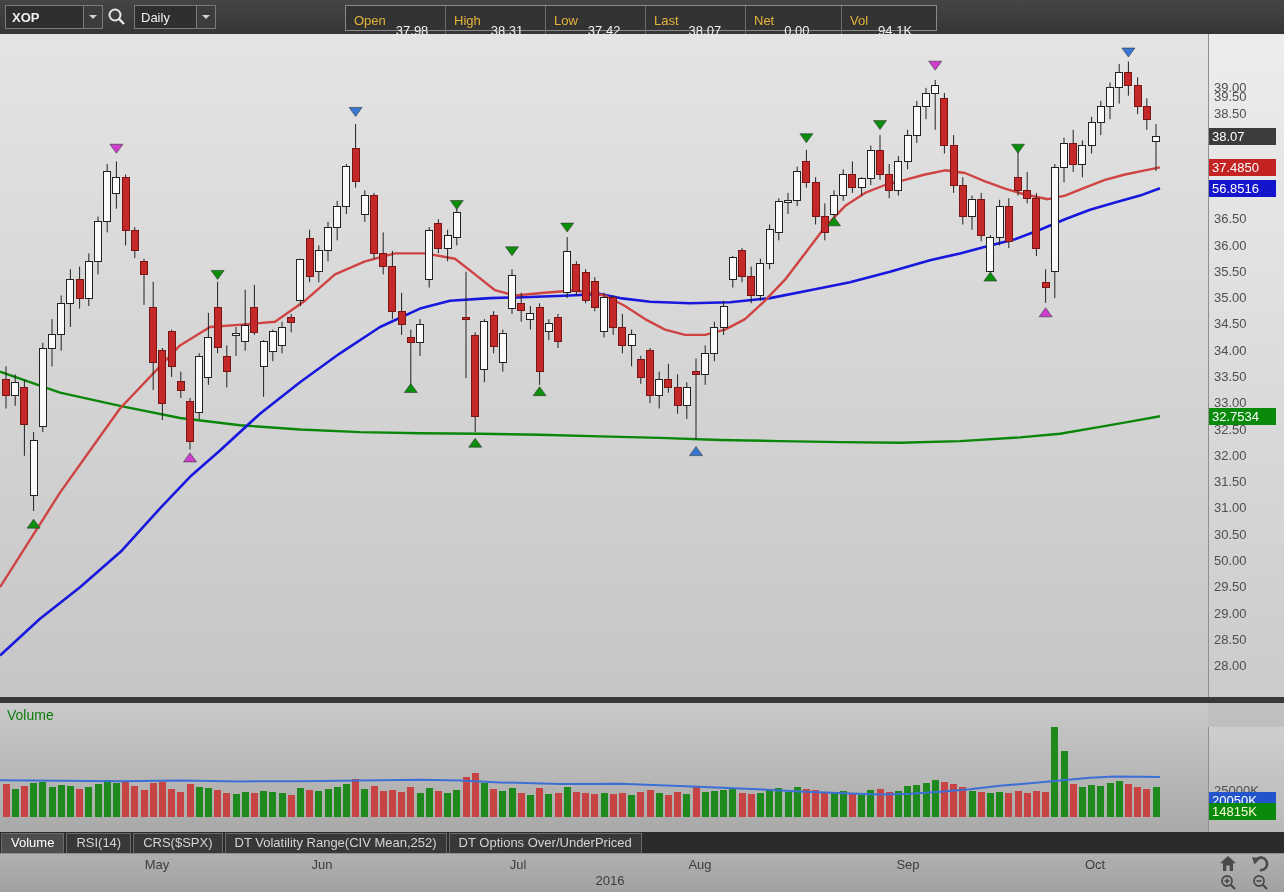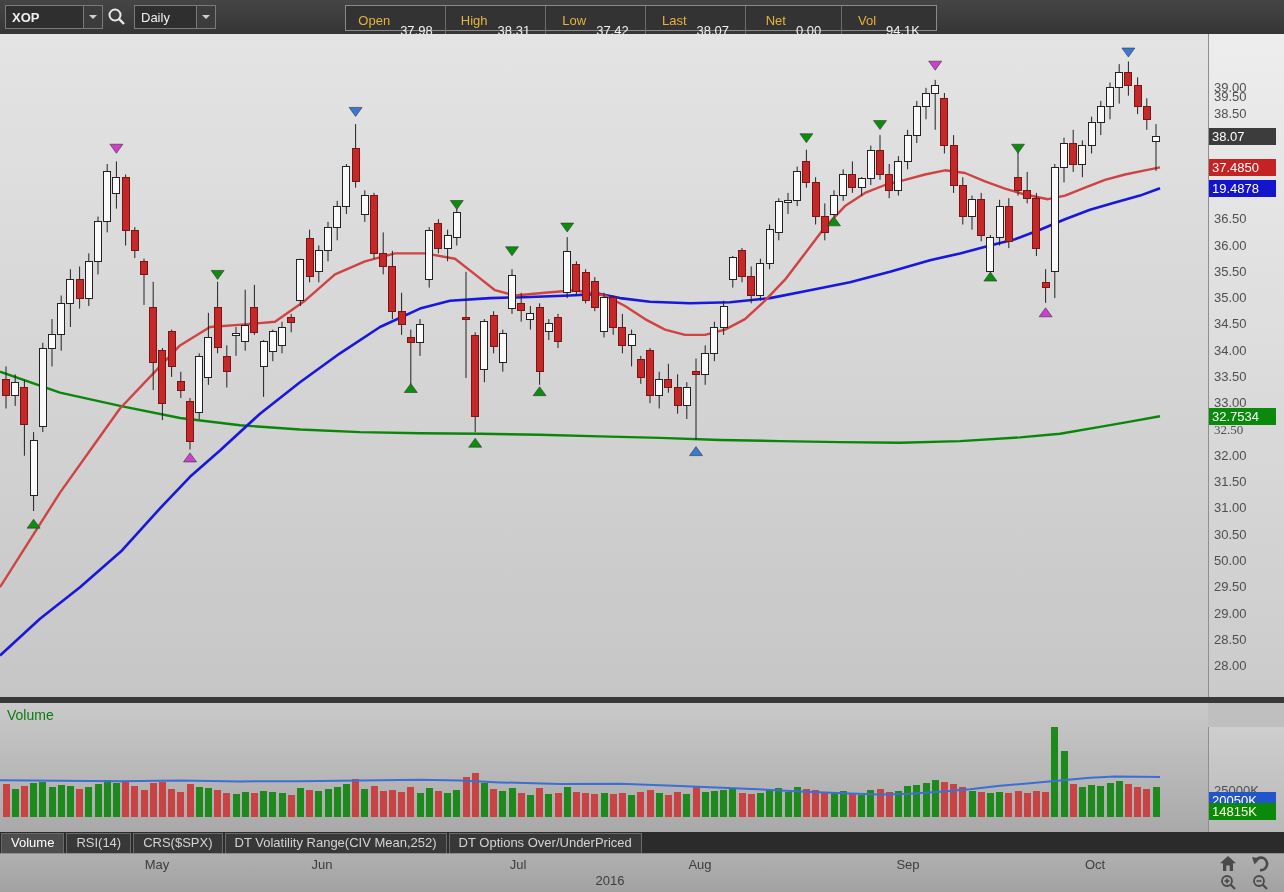--- a/index.html
+++ b/index.html
@@ -11,21 +11,21 @@
   .combo{position:absolute;top:5px;height:22px;background:#2f2f2f;border:1px solid #7a7a7a;
     display:flex;align-items:center;color:#f0f0f0;font-size:13px;}
   .combo .txt{flex:1;padding-left:6px;}
   .combo .arrowbox{width:18px;height:100%;border-left:1px solid #7a7a7a;
     background:#3c3c3c;display:flex;align-items:center;justify-content:center;}
   .combo .arrowbox:after{content:"";width:0;height:0;border:4px solid transparent;
     border-top-color:#d0d0d0;margin-top:4px;}
   #searchbtn{position:absolute;left:106px;top:6px;width:22px;height:22px;cursor:pointer;}
   #quotebar{position:absolute;left:345px;top:5px;height:24px;display:flex;
     border:1px solid #8a8a8a;background:#333;}
-  .qcell{display:flex;align-items:center;justify-content:center;
+  .qcell{display:flex;align-items:center;justify-content:flex-start;
     border-right:1px solid #6e6e6e;padding:14px 8px;box-sizing:border-box;}
   .qcell:last-child{border-right:none;}
   .qlabel{color:#e5b43c;font-size:13px;margin-right:10px;}
   .qvalue{color:#f2f2f2;font-size:13px;margin-top:20px;}
   
   #chart-area{position:absolute;left:0;top:34px;width:1208px;height:663px;
     background:linear-gradient(to bottom,#e4e4e4,#c6c6c6);}
   #price-axis{position:absolute;left:1208px;top:34px;width:76px;height:663px;
     background:linear-gradient(to bottom,#ededed,#cbcbcb);border-left:1px solid #8f8f8f;box-sizing:border-box;}
   .tick{position:absolute;left:5px;color:#4f4f4f;font-size:13px;}
@@ -386,33 +386,33 @@
       <div class="tick" style="top: 124.648px;">37.50</div>
       <div class="tick" style="top: 150.935px;">37.00</div>
       <div class="tick" style="top: 177.222px;">36.50</div>
       <div class="tick" style="top: 203.509px;">36.00</div>
       <div class="tick" style="top: 229.796px;">35.50</div>
       <div class="tick" style="top: 256.083px;">35.00</div>
       <div class="tick" style="top: 282.37px;">34.50</div>
       <div class="tick" style="top: 308.657px;">34.00</div>
       <div class="tick" style="top: 334.944px;">33.50</div>
       <div class="tick" style="top: 361.231px;">33.00</div>
-      <div class="tick" style="top: 387.518px; font-family: Liberation Serif, serif;">32.50</div>
+      <div class="tick" style="top: 387.518px;">32.50</div>
       <div class="tick" style="top: 413.805px;">32.00</div>
       <div class="tick" style="top: 440.092px;">31.50</div>
       <div class="tick" style="top: 466.379px;">31.00</div>
       <div class="tick" style="top: 492.666px;">30.50</div>
       <div class="tick" style="top: 518.953px;">50.00</div>
       <div class="tick" style="top: 545.24px;">29.50</div>
       <div class="tick" style="top: 571.527px;">29.00</div>
       <div class="tick" style="top: 597.814px;">28.50</div>
       <div class="tick" style="top: 624.101px;">28.00</div>
       <div class="pricebox" style="top: 94.1808px; background: rgb(60, 60, 60);">38.07</div>
       <div class="pricebox" style="top: 124.937px; background: rgb(196, 35, 35);">37.4850</div>
-      <div class="pricebox" style="top: 145.646px; background: rgb(20, 20, 204);">19.4878</div>
+      <div class="pricebox" style="top: 145.646px; background: rgb(20, 20, 204);">56.8516</div>
       <div class="pricebox" style="top: 373.696px; background: rgb(10, 138, 10);">32.7534</div>
     </div>
 
   <div id="separator"></div>
 
   <div id="volume-area">
     <svg id="vol-svg" width="1208" height="129" viewBox="0 0 1208 129">
         <rect x="2.5" y="81.0" width="7" height="33.0" fill="#c84343" shape-rendering="crispEdges"></rect>
         <rect x="11.7" y="86.0" width="7" height="28.0" fill="#1e8a1e" shape-rendering="crispEdges"></rect>
         <rect x="20.9" y="83.0" width="7" height="31.0" fill="#c84343" shape-rendering="crispEdges"></rect>

